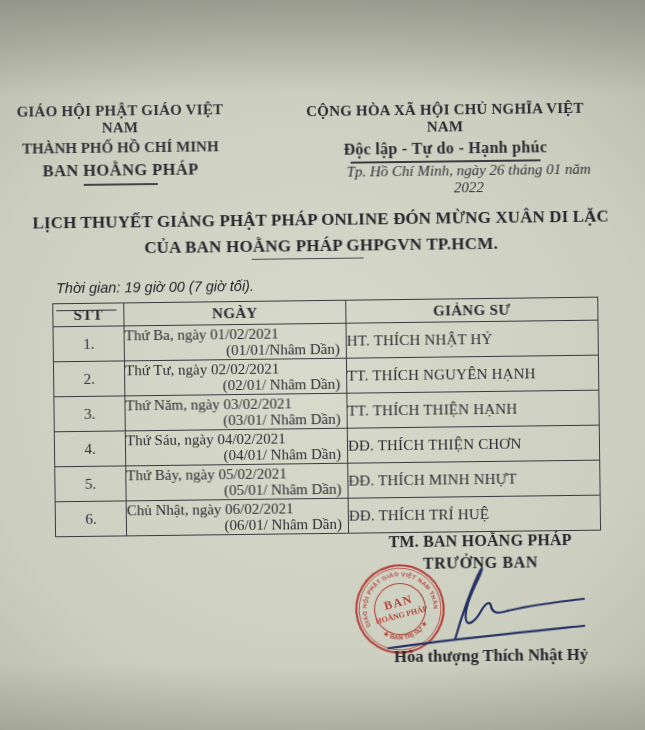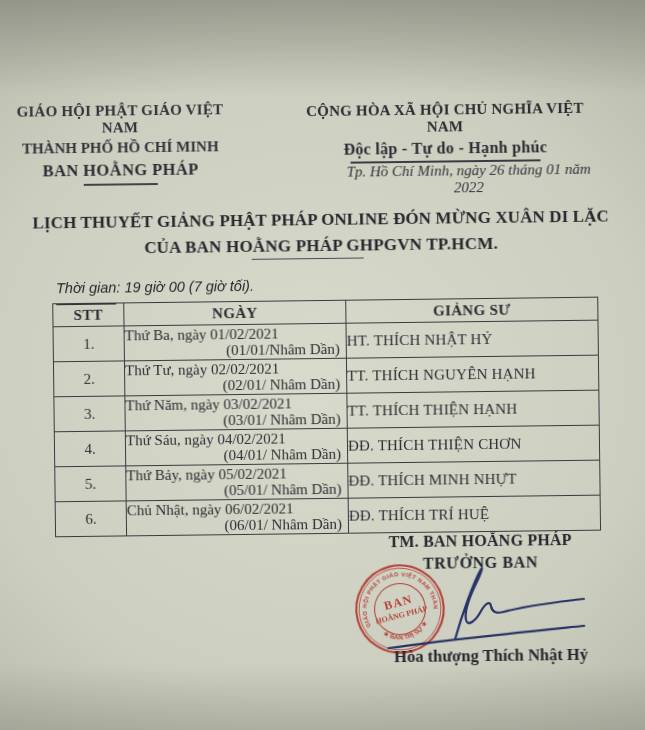--- a/index.html
+++ b/index.html
@@ -30,21 +30,21 @@
   .dateline{position:absolute;left:336px;top:164px;width:270px;text-align:center;font-style:italic;font-size:15px;color:#33343c;}
 
   
   .title-block{position:absolute;left:0;top:210px;width:645px;text-align:center;font-weight:bold;color:#26272e;}
   .title1{font-size:17px;letter-spacing:.1px;}
   .title2{font-size:17px;margin-top:6px;letter-spacing:.2px;}
   .title-underline{width:112px;height:1.4px;background:#4a4b52;margin:2px auto 0;transform:translateX(-14px);}
 
   
   .time-line{position:absolute;left:57px;top:277px;font-family:"Liberation Sans",sans-serif;font-style:italic;font-size:14.5px;color:#27282e;}
-  .time-label{border-bottom:1.4px solid #32333a;padding-bottom:8px;}
+  .time-label{border-bottom:1.4px solid #32333a;padding-bottom:14px;}
 
   
   table.schedule{position:absolute;left:53px;top:300px;width:545px;border-collapse:collapse;table-layout:fixed;}
   table.schedule th, table.schedule td{border:1.6px solid #393a41;padding:0;}
   table.schedule th{height:22px;font-size:15px;font-weight:bold;text-align:center;color:#2b2c33;letter-spacing:.3px;}
   table.schedule td{height:34px;font-size:15px;color:#2d2e35;}
   td.stt{text-align:center;}
   td.date-cell{line-height:16.5px;padding:1px 5px 1px 8px;vertical-align:middle;}
   .d1{text-align:left;white-space:nowrap;}
   .d2{text-align:right;padding-right:6px;white-space:nowrap;}

